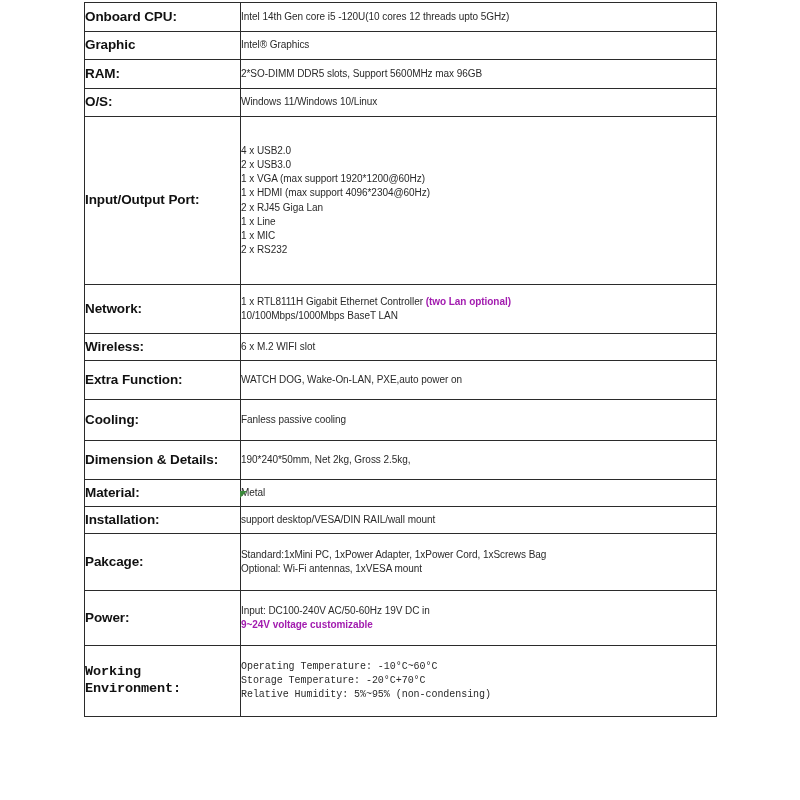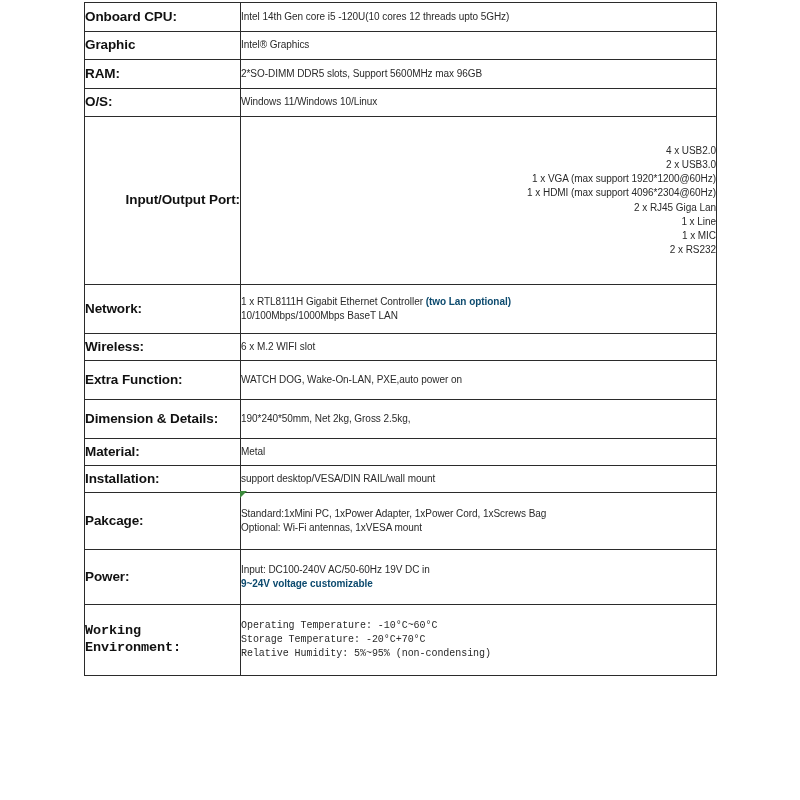--- a/index.html
+++ b/index.html
@@ -57,31 +57,31 @@
     letter-spacing: -0.05px;
   }
 
   td.value-cell .vline {
     display: block;
     white-space: nowrap;
   }
 
   td.value-cell .vline b {
     font-weight: bold;
-    color: #0c4a6e;
+    color: #a21caf;
   }
 
   
   tr.r-cpu      td { height: 28px; }
   tr.r-cache    td { height: 31px; }
   tr.r-graphic  td { height: 27px; }
   tr.r-ram      td { height: 28px; margin-left: 17px; }
   tr.r-hdd      td { height: 48px; }
   tr.r-os       td { height: 27px; }
-  tr.r-io       td { height: 167px; text-align: right; }
+  tr.r-io       td { height: 167px; }
   tr.r-network  td { height: 48px; }
   tr.r-wireless td { height: 26px; }
   tr.r-extra    td { height: 38px; }
   tr.r-cooling  td { height: 40px; }
   tr.r-dim      td { height: 38px; }
   tr.r-material td { height: 26px; }
   tr.r-install  td { height: 26px; margin-left: 16px; }
   tr.r-package  td { height: 56px; }
   tr.r-power    td { height: 54px; }
   tr.r-workenv  td { height: 70px; font-family: Liberation Mono, monospace; }
@@ -164,20 +164,26 @@
         </td>
       </tr>
 
       <tr class="r-extra">
         <td class="label-cell">Extra Function:</td>
         <td class="value-cell">
           <span class="vline">WATCH DOG, Wake-On-LAN, PXE,auto power on</span>
         </td>
       </tr>
 
+      <tr class="r-cooling">
+        <td class="label-cell">Cooling:</td>
+        <td class="value-cell">
+          <span class="vline">Fanless passive cooling</span>
+        </td>
+      </tr>
 
       <tr class="r-dim">
         <td class="label-cell">Dimension &amp; Details:</td>
         <td class="value-cell">
           <span class="vline">190*240*50mm,  Net 2kg, Gross 2.5kg,</span>
         </td>
       </tr>
 
       <tr class="r-material">
         <td class="label-cell">Material:</td>

